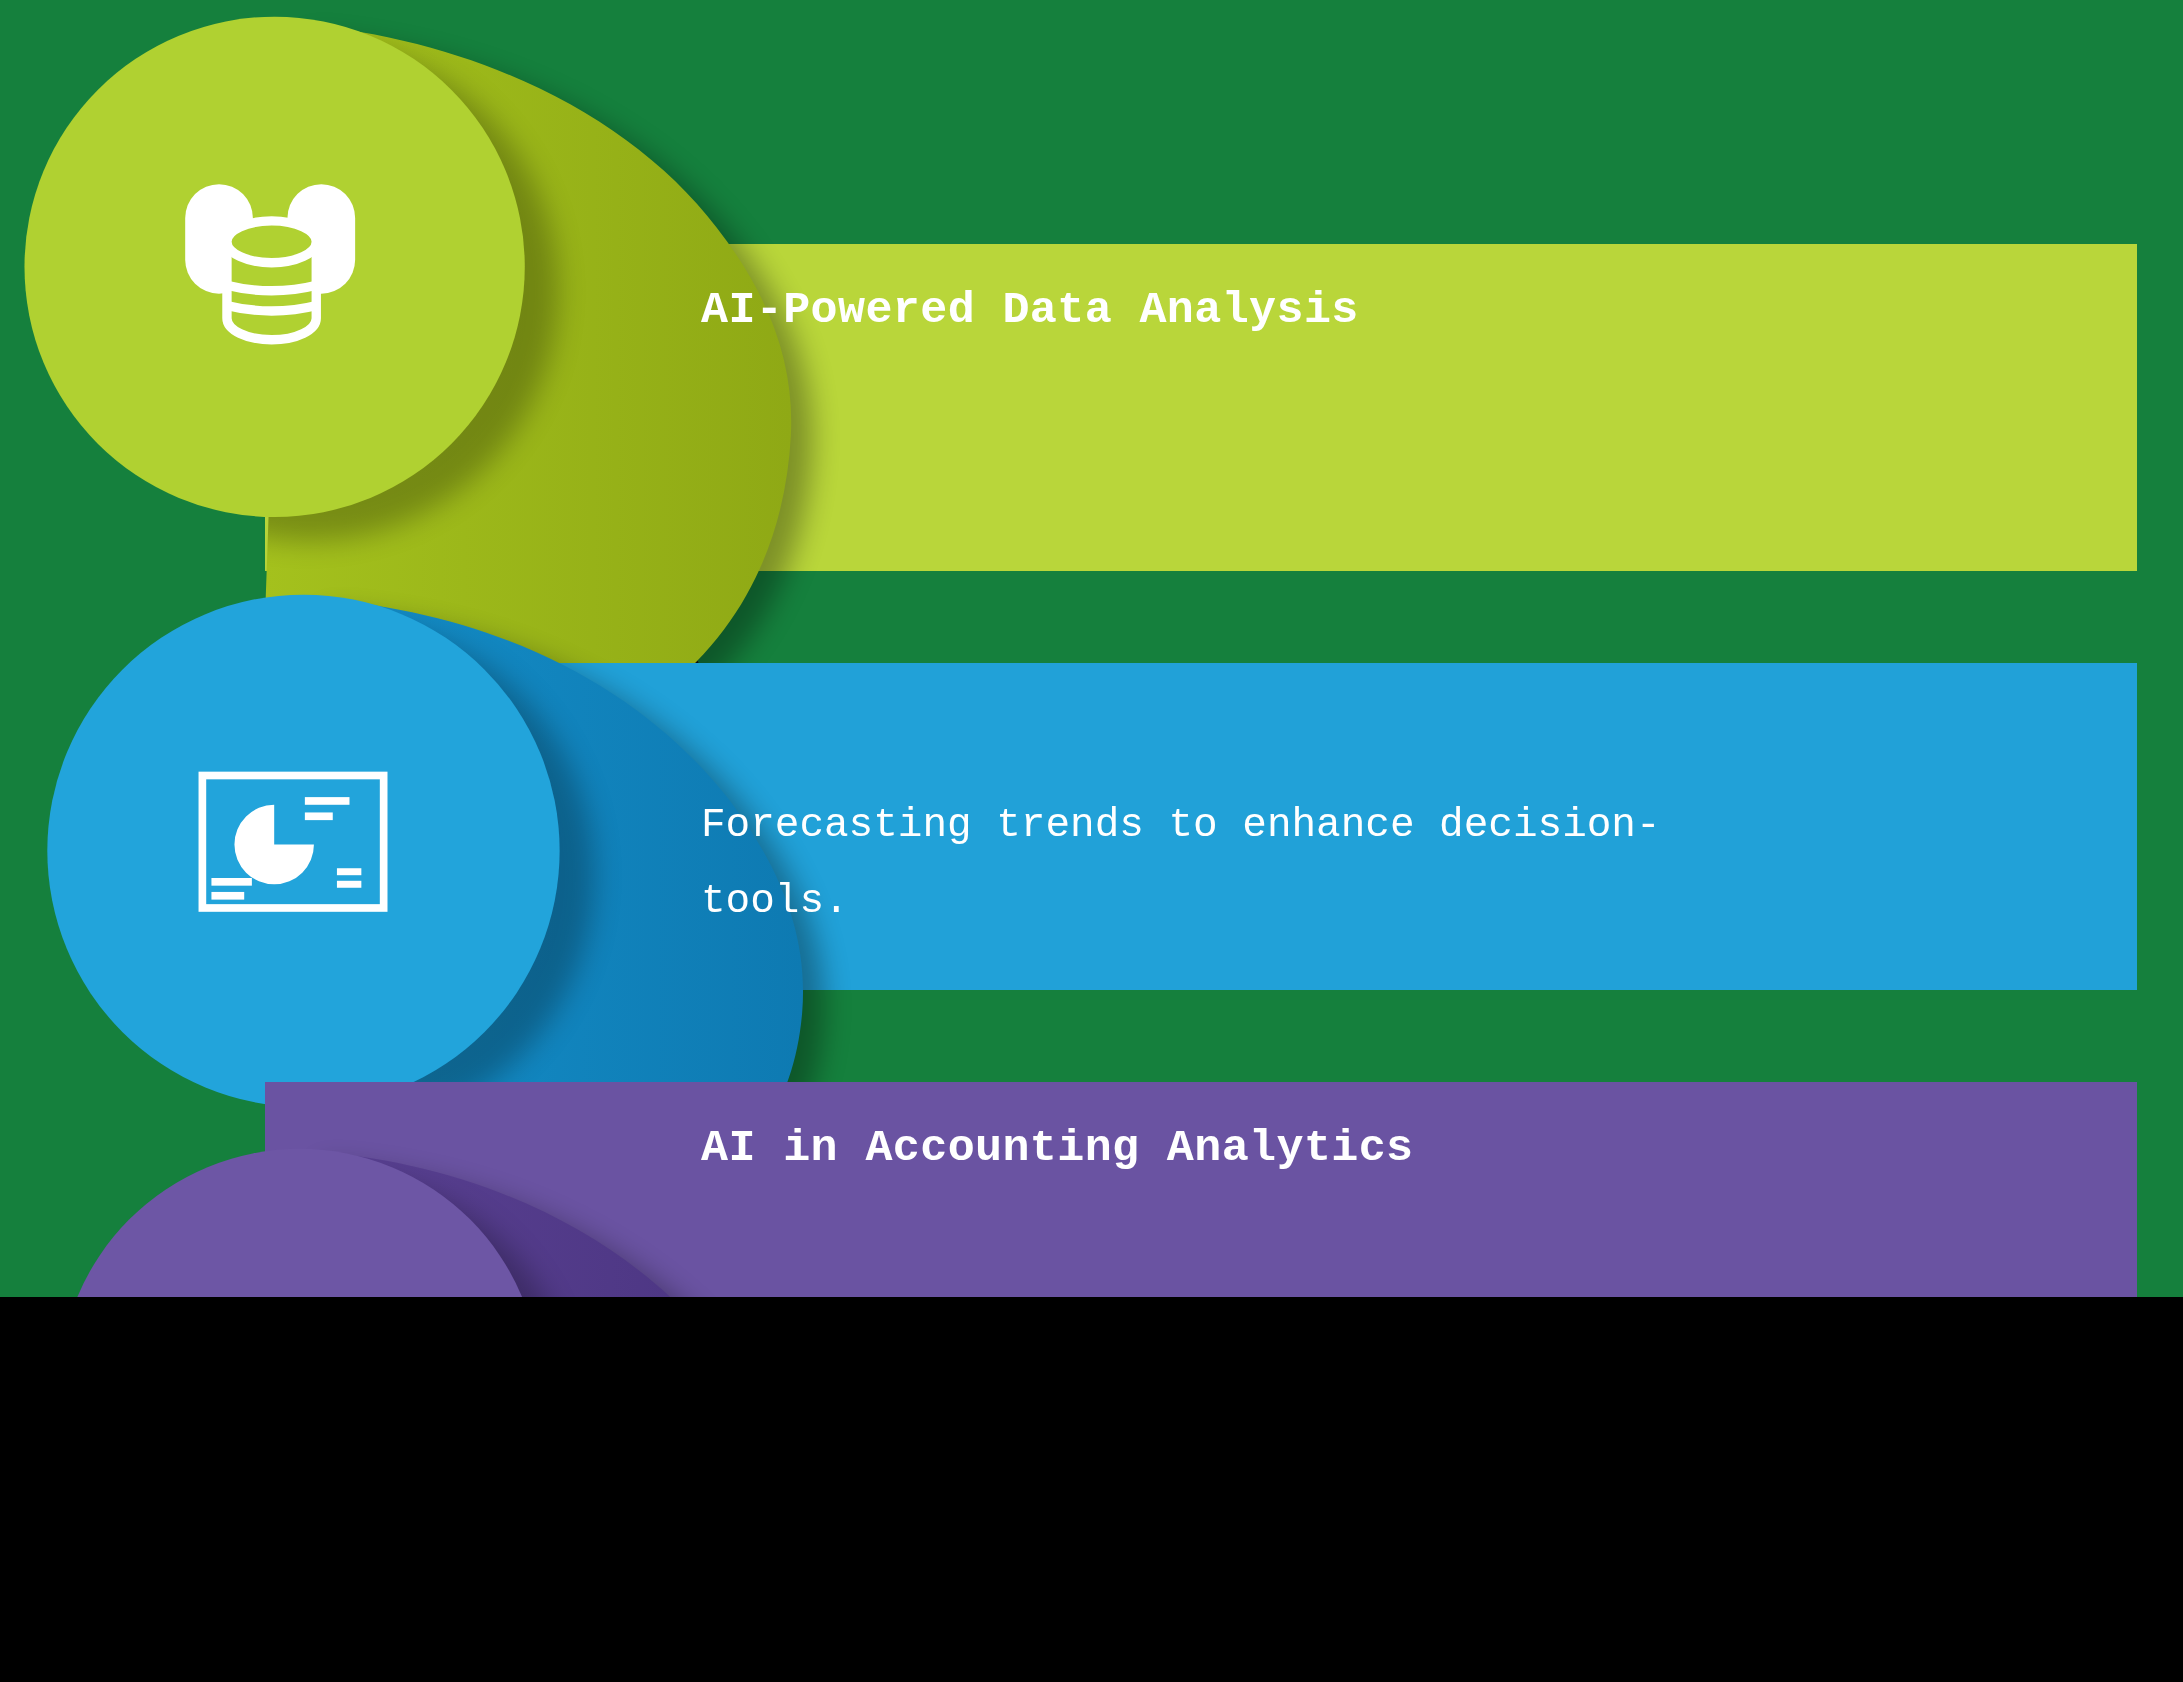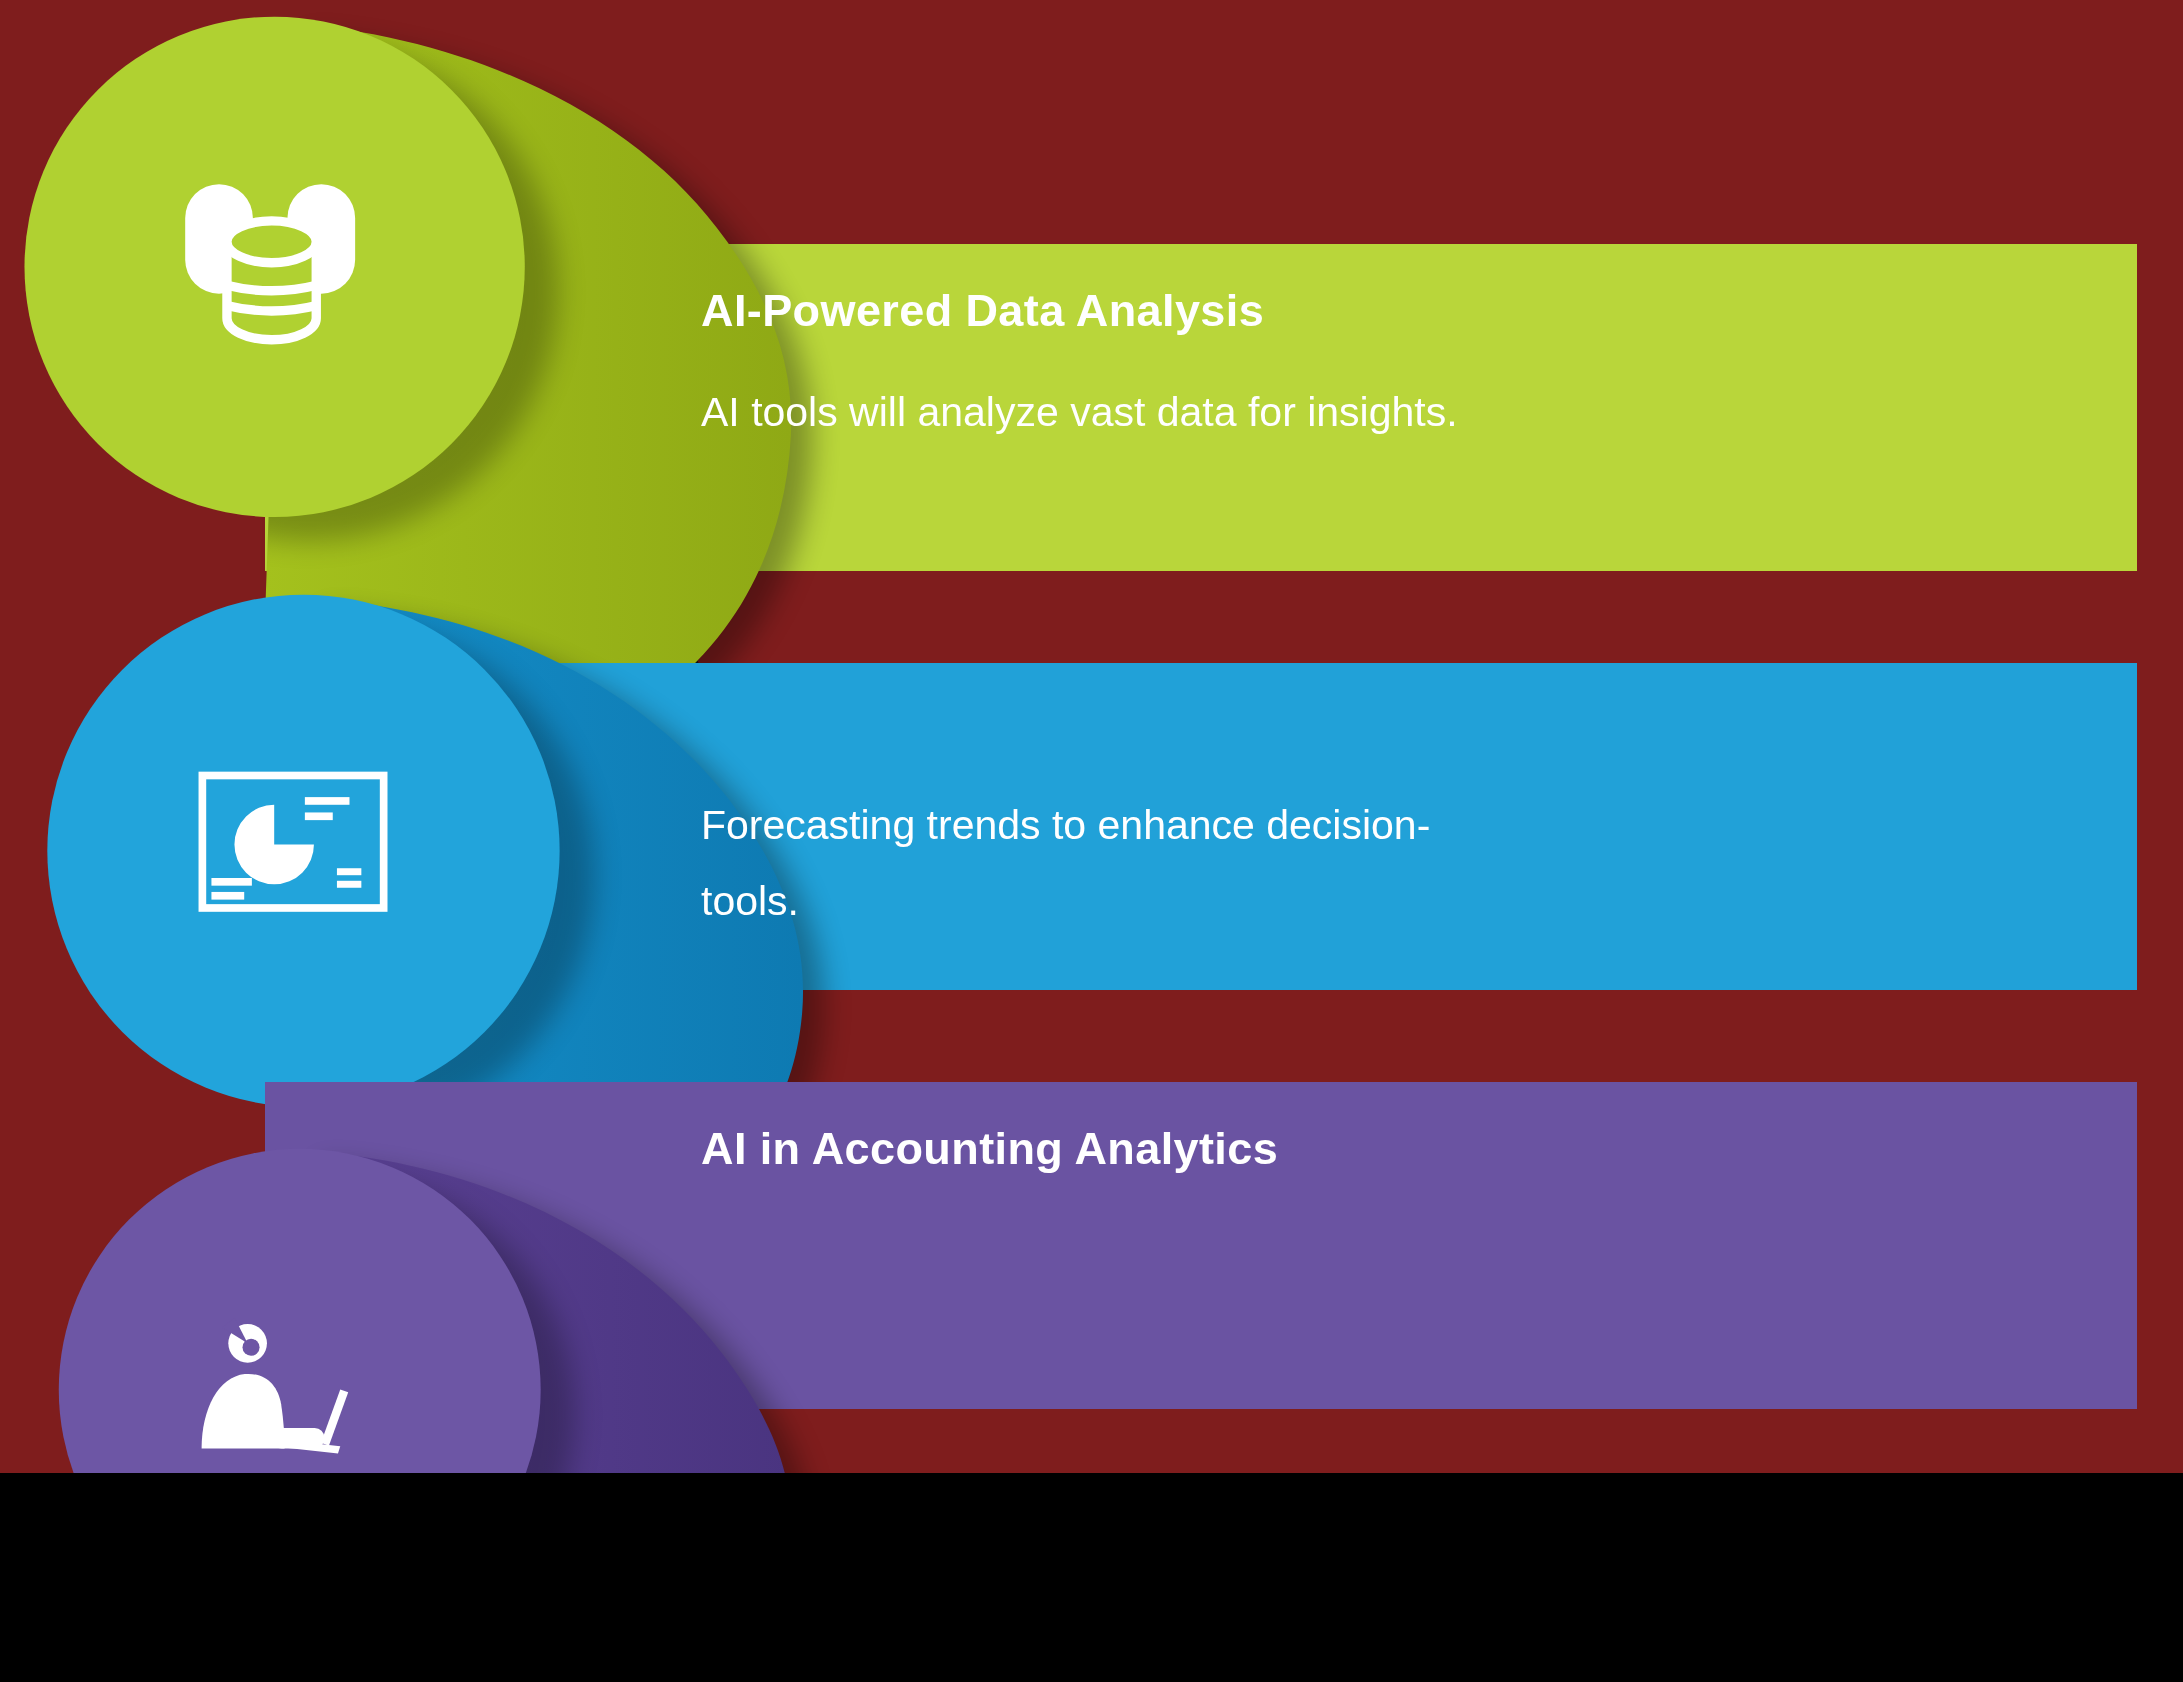--- a/index.html
+++ b/index.html
@@ -1,17 +1,17 @@
 <!DOCTYPE html>
 <html style="font-size:12px"><head>
 <meta charset="utf-8">
 <style>
   html,body{margin:0;padding:0;background:#000;}
-  #stage{position:relative;width:2183px;height:1473px;background:#7f1d1d;overflow:hidden;
-         font-family:Liberation Sans, sans-serif;}
+  #stage{position:relative;width:2183px;height:1297px;background:#15803d;overflow:hidden;
+         font-family:Liberation Mono, monospace;}
   .band{position:absolute;left:265px;width:1872px;height:327px;}
   .abs-svg{position:absolute;left:0;}
   .title{position:absolute;left:701px;color:#fff;font-size:45px;font-weight:700;
          line-height:1.2;white-space:nowrap;letter-spacing:0.4px;}
   .desc{position:absolute;left:701px;color:#fff;font-size:41px;font-weight:400;
         line-height:1.2;white-space:nowrap;}
 </style>
 </head>
 <body>
 
@@ -48,21 +48,20 @@
       <rect x="0" y="0" width="94" height="152" rx="47"></rect>
       <rect x="142" y="0" width="94" height="152" rx="47"></rect>
       <path d="M58,80 L58,186 A62,30 0 0 0 182,186 L182,80 Z" stroke="#ffffff" stroke-width="13" fill="#b0d131"></path>
       <ellipse cx="120" cy="80" rx="62" ry="29" stroke="#ffffff" stroke-width="13" fill="#b0d131"></ellipse>
       <path d="M56,140 Q120,156 184,140" fill="none" stroke="#ffffff" stroke-width="13"></path>
       <path d="M56,168 Q120,184 184,168" fill="none" stroke="#ffffff" stroke-width="13"></path>
     </g>
   </svg>
 
   <div class="title" style="top:284px;">AI-Powered Data Analysis</div>
-  <div class="desc" style="top:388px;">AI tools will analyze vast data for insights.</div>
 
   <div class="band" style="top: 663px; background: rgb(33, 161, 216);"></div>
 
   <svg class="abs-svg" style="top:531px;" width="948" height="720" viewBox="0 700 1250 950">
     <defs>
       <linearGradient id="gradCone2" x1="0" y1="0" x2="1" y2="0">
         <stop offset="0" stop-color="#1590ca"></stop>
         <stop offset="1" stop-color="#0e7ab2"></stop>
       </linearGradient>
       <clipPath id="clipCone2">

